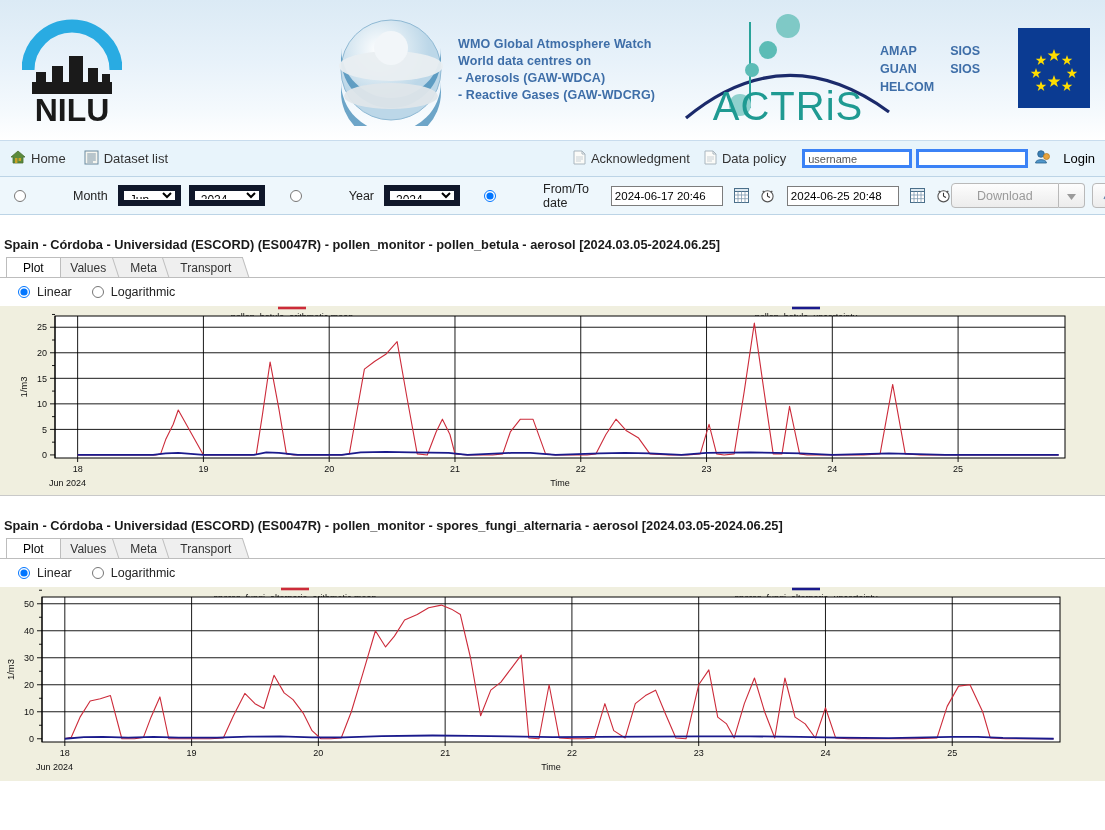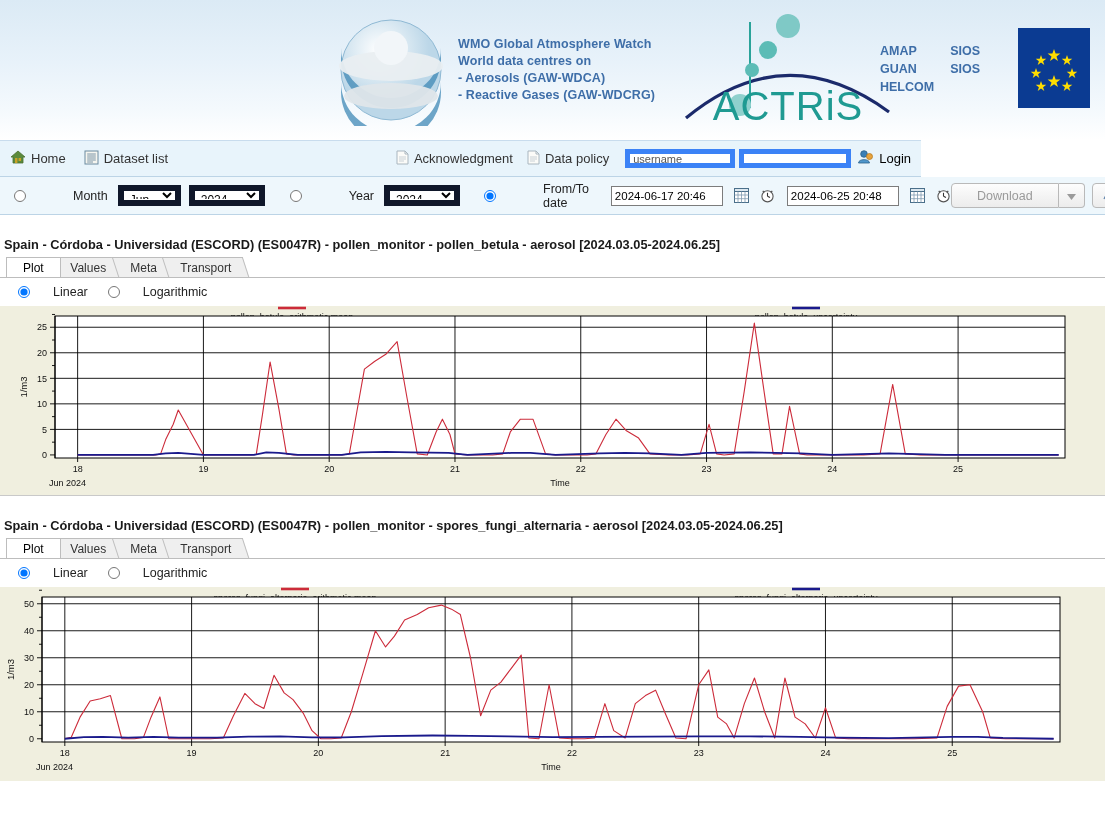--- a/index.html
+++ b/index.html
@@ -46,42 +46,42 @@
   }
   .partners td { padding-right: 16px; font-weight: bold; color:#3e6ea8;}
   .eu-flag {
     position: absolute; left: 1018px; top: 28px;
     width: 72px; height: 80px; background: #0b3b92;
   }
 
   
   .navbar {
     position: relative;
-    width: 921px; height: 37px;
+    width: 1105px; height: 37px;
     background: #e8f4fb;
     border-top: 1px solid #c8dced;
     border-bottom: 1px solid #bcd4e6;
     display: flex; align-items: center;
   }
   .nav-item {
     display: flex; align-items: center; gap: 5px;
     margin-left: 8px; font-size: 13px; color: #333;
     cursor: pointer;
   }
   .nav-item.first { margin-left: 10px; }
   .nav-spacer { flex: 1; }
   .nav-input {
     height: 19px; width: 110px;
-    border: 5px solid #3b82f6; background: #fff;
+    border: 3px solid #3b82f6; background: #fff;
     font-size: 11px; padding: 1px 3px;
     font-family: "Liberation Sans", sans-serif;
   }
   .nav-input.u { color: #555; }
   .nav-input.p { width: 112px; margin-left: 4px; }
-  .login-item { display:flex; align-items:center; gap:5px; margin-left:6px; margin-right:10px; font-size:13px; cursor:pointer;}
+  .login-item { display:flex; align-items:center; gap:12px; margin-left:6px; margin-right:10px; font-size:13px; cursor:pointer;}
 
   
   .icon { display: inline-block; vertical-align: middle; }
 
   
   .toolbar {
     position: relative;
     width: 1105px; height: 38px;
     background: #eef7fc;
     border-bottom: 1px solid #bcd4e6;
@@ -145,34 +145,48 @@
     border-top: 1px solid #bdbdbd;
     background: #fff;
     padding: 0;
   }
   .scale-row {
     display: flex; align-items: center; gap: 6px;
     padding: 7px 0 7px 18px;
     font-size: 12.5px; color: #222;
     background: #fff;
   }
-  .scale-row label { margin-right: 14px; display: flex; align-items: center; gap: 20px; cursor: pointer;}
+  .scale-row label { margin-right: 14px; display: flex; align-items: center; gap: 4px; cursor: pointer;}
   .chart-wrap { background: #f0efdf; }
 
   
   .axlabel { font-family: "Liberation Sans", sans-serif; font-size: 9px; fill: #111; }
   .legtext { font-family: "Liberation Sans", sans-serif; font-size: 9px; fill: #111; }
   .ylab { font-family: "Liberation Sans", sans-serif; font-size: 9.5px; fill: #111; }
   .hr-sep { height: 1px; background: #c9c9c9; width: 1105px; margin: 0; }
 </style>
 </head>
 <body>
 
 <div class="banner">
 
+  <div class="nilu-logo">
+    <svg width="100" height="120" viewBox="0 0 100 120">
+      <path d="M6 62 A44 44 0 0 1 94 62" stroke="#29abe2" stroke-width="13" fill="none"></path>
+      <g fill="#1a1a1a">
+        <rect x="10" y="74" width="80" height="12"></rect>
+        <rect x="14" y="64" width="10" height="12"></rect>
+        <rect x="30" y="58" width="11" height="18"></rect>
+        <rect x="47" y="48" width="14" height="28"></rect>
+        <rect x="66" y="60" width="10" height="16"></rect>
+        <rect x="80" y="66" width="8" height="10"></rect>
+      </g>
+      <text x="50" y="113" text-anchor="middle" font-family="Liberation Sans, sans-serif" font-size="32" font-weight="bold" fill="#1a1a1a">NILU</text>
+    </svg>
+  </div>
 
 
   <div class="gaw-globe">
     <svg width="112" height="112" viewBox="0 0 112 112">
       <defs>
         <radialGradient id="gg" cx="38%" cy="30%">
           <stop offset="0%" stop-color="#ffffff"></stop>
           <stop offset="100%" stop-color="#bcd7e8"></stop>
         </radialGradient>
       </defs>

